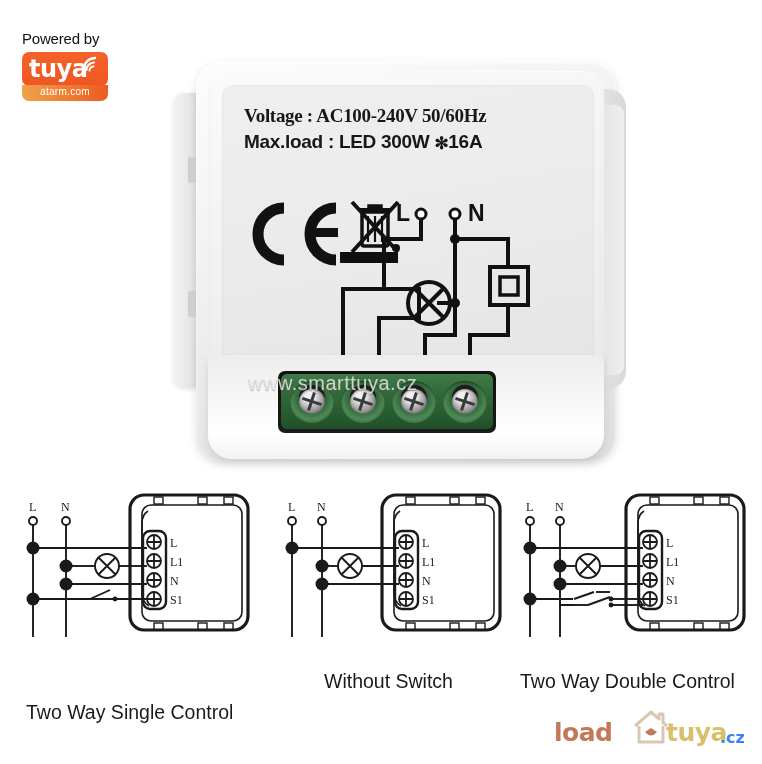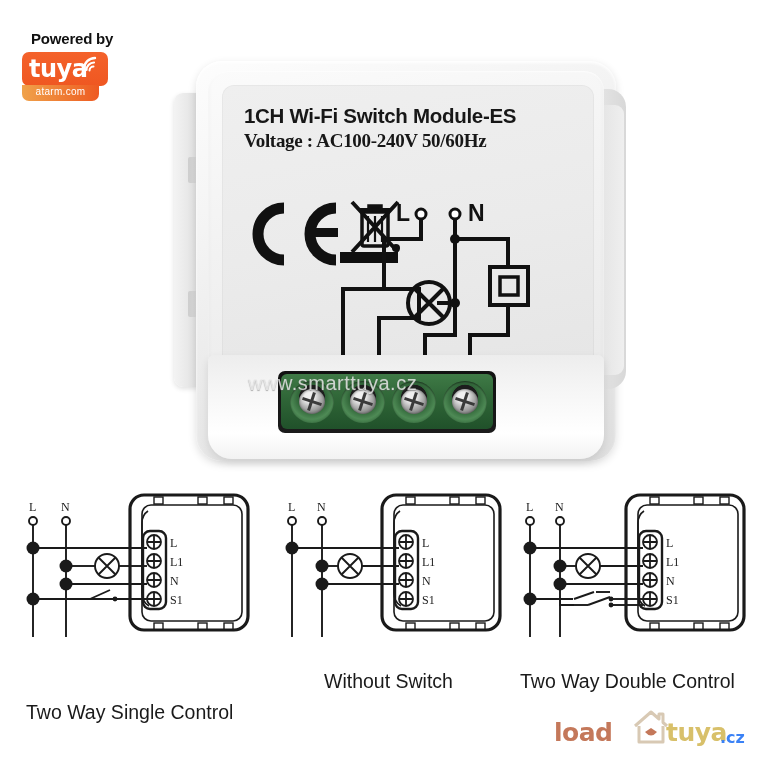--- a/index.html
+++ b/index.html
@@ -9,37 +9,36 @@
     font-family:"Liberation Sans", sans-serif;
     position:relative;
     overflow:hidden;
     -webkit-font-smoothing:antialiased;
   }
   .abs{position:absolute;}
 
   
   #powered-badge{left:22px;top:30px;width:150px;}
   #powered-by-text{
-    font-size:15px;font-weight:bold;color:#111;letter-spacing:-0.2px;
+    font-size:15px;font-weight:normal;color:#111;letter-spacing:-0.2px;
     font-family:"Liberation Sans", sans-serif;
-    margin-left:9px;
   }
   #tuya-logo{
     margin-top:5px;width:86px;height:34px;border-radius:7px;
     background:linear-gradient(180deg,#f4622b 0%,#ef5721 100%);
     position:relative;overflow:hidden;
   }
   #tuya-wordmark{
     position:absolute;left:7px;top:2px;
     font-size:24px;line-height:30px;font-weight:bold;color:#fff;
     letter-spacing:-0.5px;font-family:"DejaVu Sans", sans-serif;
   }
   #tuya-wifi-arc{position:absolute;right:6px;top:3px;width:20px;height:18px;}
   #atarm-bar{
-    width:77px;height:16px;border-radius:0 0 7px 7px;margin-top:-1px;
+    width:86px;height:16px;border-radius:0 0 7px 7px;margin-top:-1px;
     background:linear-gradient(90deg,#f0a24a 0%,#ef7b33 55%,#ee5a22 100%);
     position:relative;
   }
   #atarm-text{
     position:absolute;left:0;right:0;top:1px;text-align:center;
     font-size:10px;color:#fff;letter-spacing:.3px;
     font-family:"Liberation Sans", sans-serif;
   }
 
   
@@ -202,22 +201,22 @@
   <div class="shell" id="side-wall-right"></div>
   <div class="shell" id="mount-ear-right"></div>
   <div class="shell" id="shell-bevel"></div>
   <div class="shell" id="label-face"></div>
 
   <div class="led-dot" style="left:418px;top:306px"></div>
   <div class="led-dot" style="left:420px;top:327px"></div>
   <div class="led-dot" style="left:421px;top:348px"></div>
 
   <div class="abs" id="label-text">
-    <div class="spec-line" id="spec-title">1CH Wi-Fi Switch Module-ES</div>
     <div class="spec-line" id="spec-voltage">Voltage : AC100-240V 50/60Hz</div>
+    <div class="spec-line" id="spec-load"><span>Max.load : LED 300W</span> <span id="sun-glyph">✻</span><span>16A</span></div>
   </div>
 
   <div class="abs" id="cert-marks">
     <svg width="180" height="76" viewBox="0 0 180 76">
       <g fill="none" stroke="#111" stroke-width="11">
         <path d="M38 10 A26 26 0 1 0 38 62"></path>
         <path d="M90 10 A26 26 0 1 0 90 62"></path>
       </g>
       <rect x="62" y="30" width="30" height="9" fill="#111"></rect>
       <g stroke="#111" stroke-width="3.5" fill="none">

